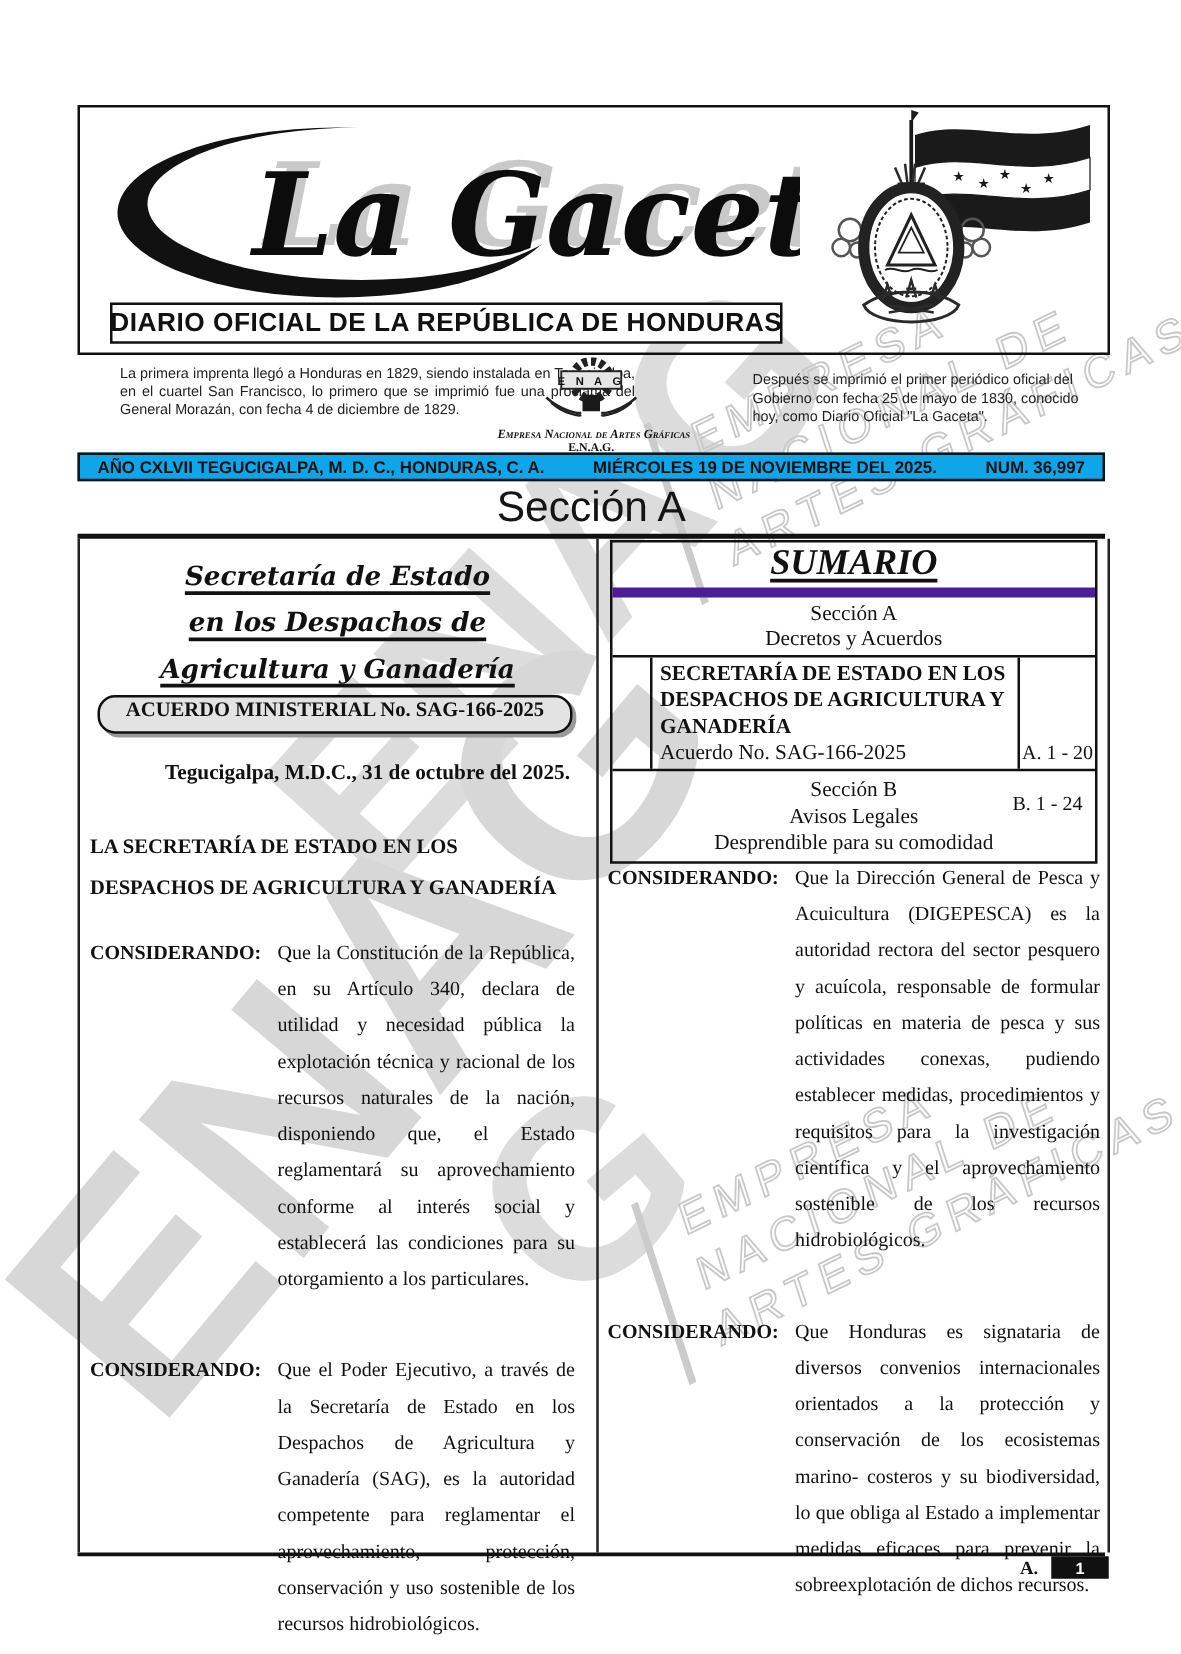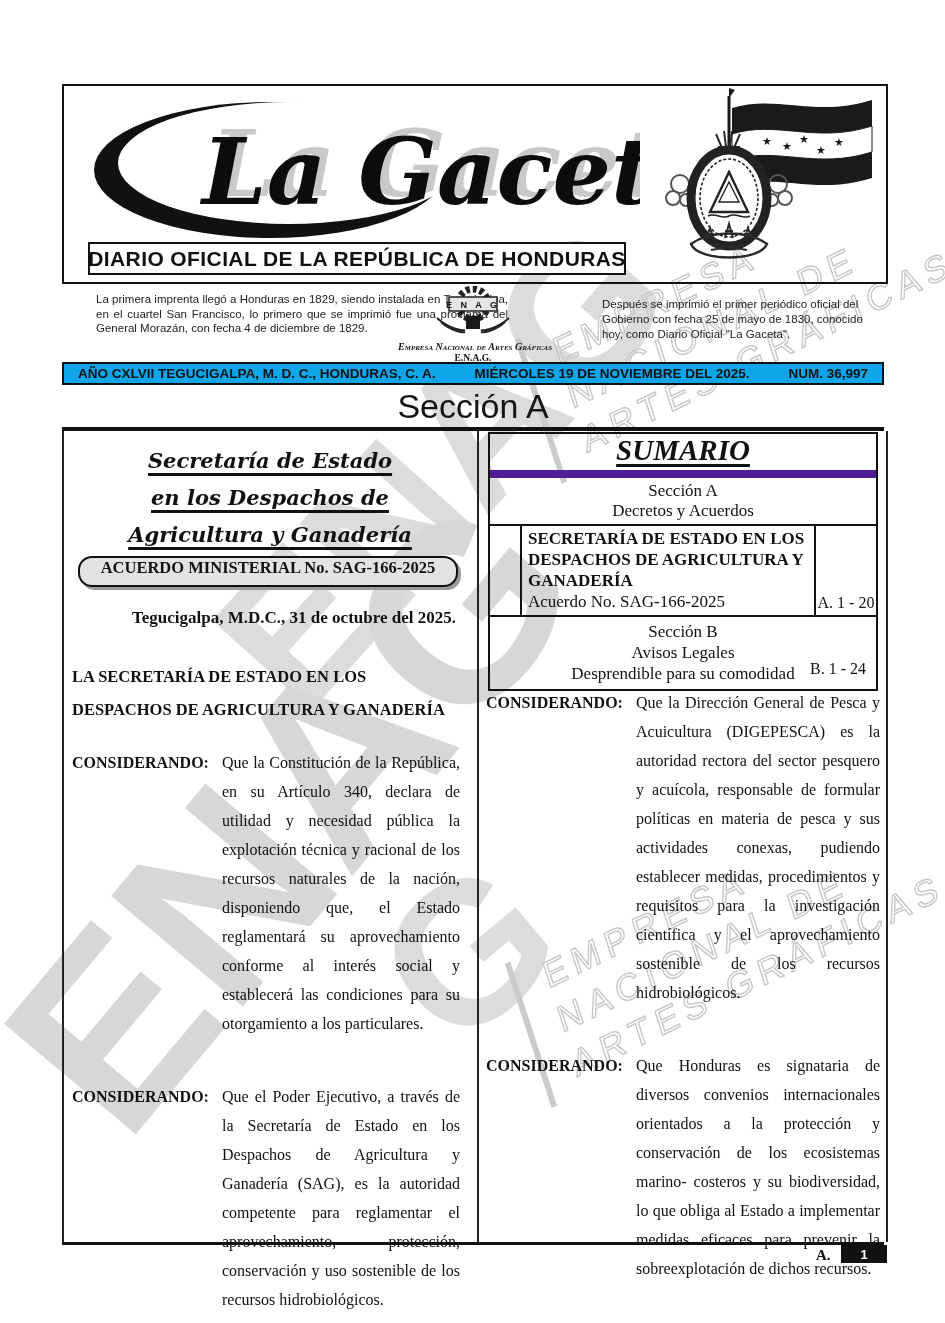--- a/index.html
+++ b/index.html
@@ -69,21 +69,21 @@
     font-family:Liberation Serif, serif;font-weight:bold;font-style:italic;font-size:29px;}
   .sum-title span{text-decoration:underline;text-decoration-thickness:2.5px;text-underline-offset:4px;}
   .sum-secA{border-bottom:2px solid #111;text-align:center;font-size:17px;line-height:20px;padding:3px 0;}
   .sum-entry{display:flex;border-bottom:2px solid #111;}
   .sum-entry-spacer{width:30px;border-right:2px solid #111;flex:none;}
   .sum-entry-main{flex:1;padding:2px 6px 3px;font-size:17px;line-height:21px;}
   .sum-entry-title{font-weight:bold;}
   .sum-entry-pages{width:60px;border-left:2px solid #111;flex:none;display:flex;align-items:flex-end;
     justify-content:center;font-size:16px;padding-bottom:3px;white-space:nowrap;}
   .sum-secB{position:relative;text-align:center;font-size:17px;line-height:21px;padding:4px 0 5px;}
-  .sum-secB-pages{position:absolute;right:10px;top:41px;font-size:16px;}
+  .sum-secB-pages{position:absolute;right:10px;top:16px;font-size:16px;}
   
   .footer-a{left:816px;top:1247px;font-weight:bold;font-size:15px;}
   .footer-pagebox{left:841px;top:1245px;width:46px;height:18px;background:#111;color:#fff;
     display:flex;align-items:center;justify-content:center;
     font-family:"Liberation Sans",sans-serif;font-weight:bold;font-size:13px;}
 </style>
 </head>
 <body>
 
 <div class="page">

